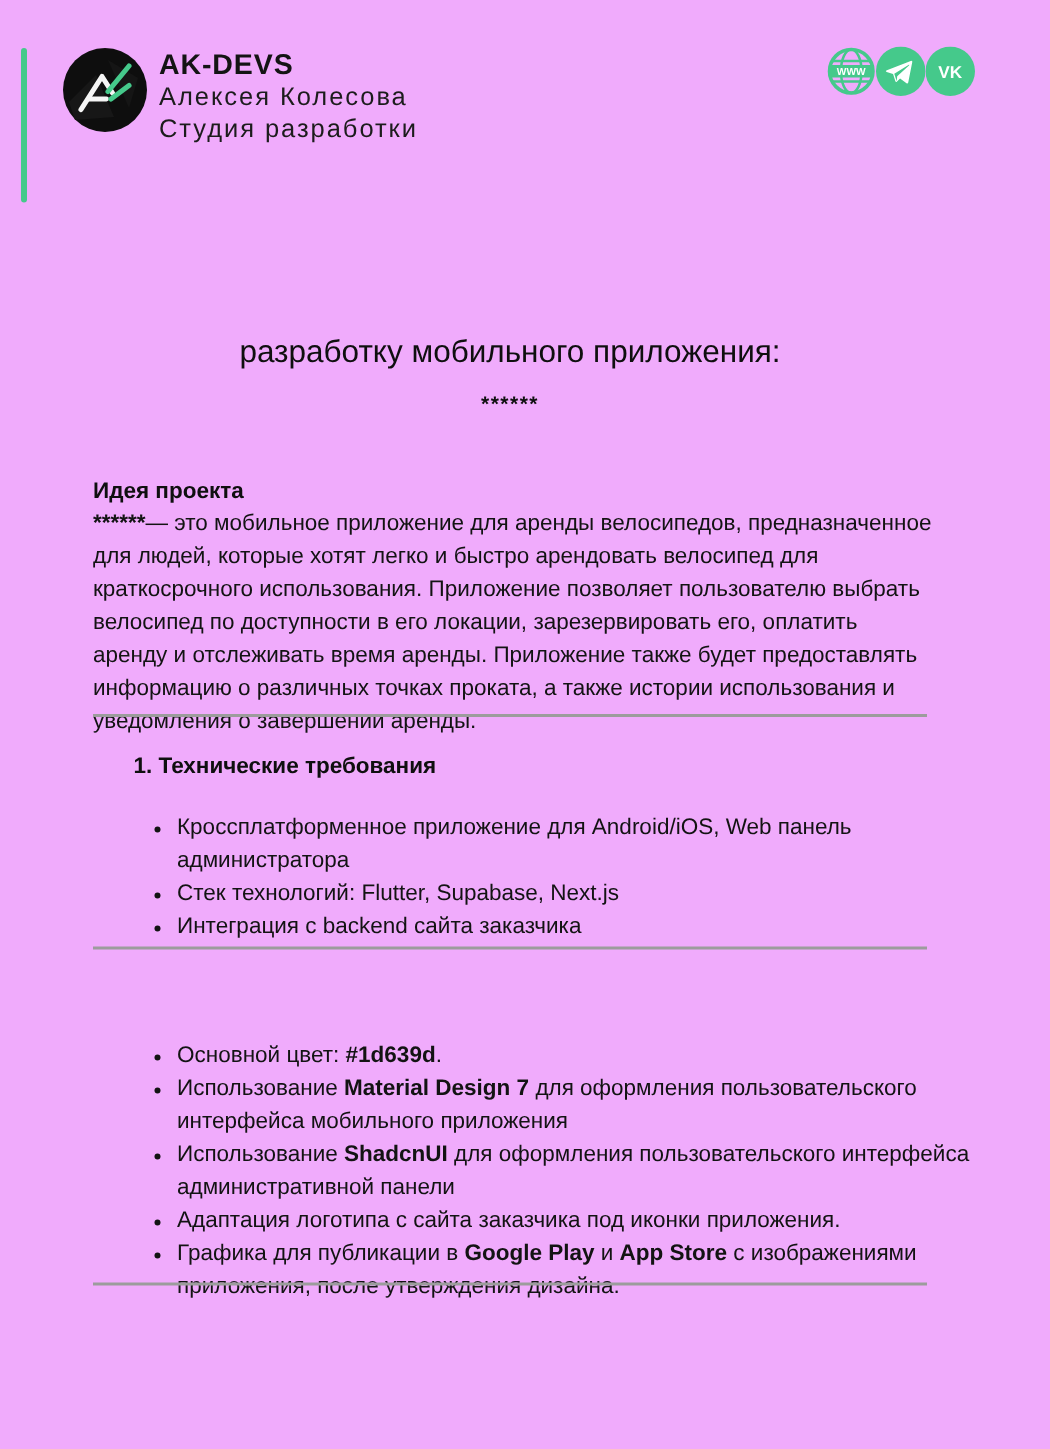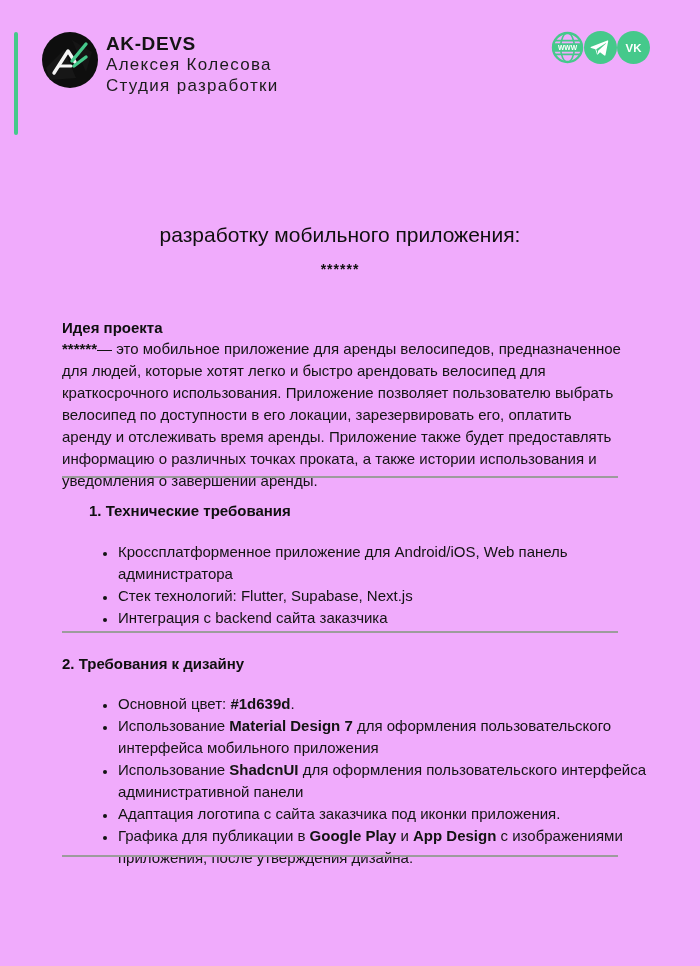--- a/index.html
+++ b/index.html
@@ -125,24 +125,23 @@
 
   <h2 class="sec-heading h-sec1">1. Технические требования</h2>
   <ul class="bullets ul-sec1">
     <li><span>Кроссплатформенное приложение для Android/iOS, Web панель администратора</span></li>
     <li><span>Стек технологий: Flutter, Supabase, Next.js</span></li>
     <li><span>Интеграция с backend сайта заказчика</span></li>
   </ul>
 
   <hr class="separator sep-2">
 
-  <h2 class="sec-heading h-sec2">2. Требования к дизайну</h2>
   <ul class="bullets ul-sec2">
     <li><span>Основной цвет: </span><b>#1d639d</b><span>.</span></li>
     <li><span>Использование </span><b>Material Design 7</b><span> для оформления пользовательского интерфейса мобильного приложения</span></li>
     <li><span>Использование </span><b>ShadcnUI</b><span> для оформления пользовательского интерфейса административной панели</span></li>
     <li><span>Адаптация логотипа с сайта заказчика под иконки приложения.</span></li>
-    <li><span>Графика для публикации в </span><b>Google Play</b><span> и </span><b>App Design</b><span> с изображениями приложения, после утверждения дизайна.</span></li>
+    <li><span>Графика для публикации в </span><b>Google Play</b><span> и </span><b>App Store</b><span> с изображениями приложения, после утверждения дизайна.</span></li>
   </ul>
 
   <hr class="separator sep-3">
 
 </div>
 
 </body></html>

